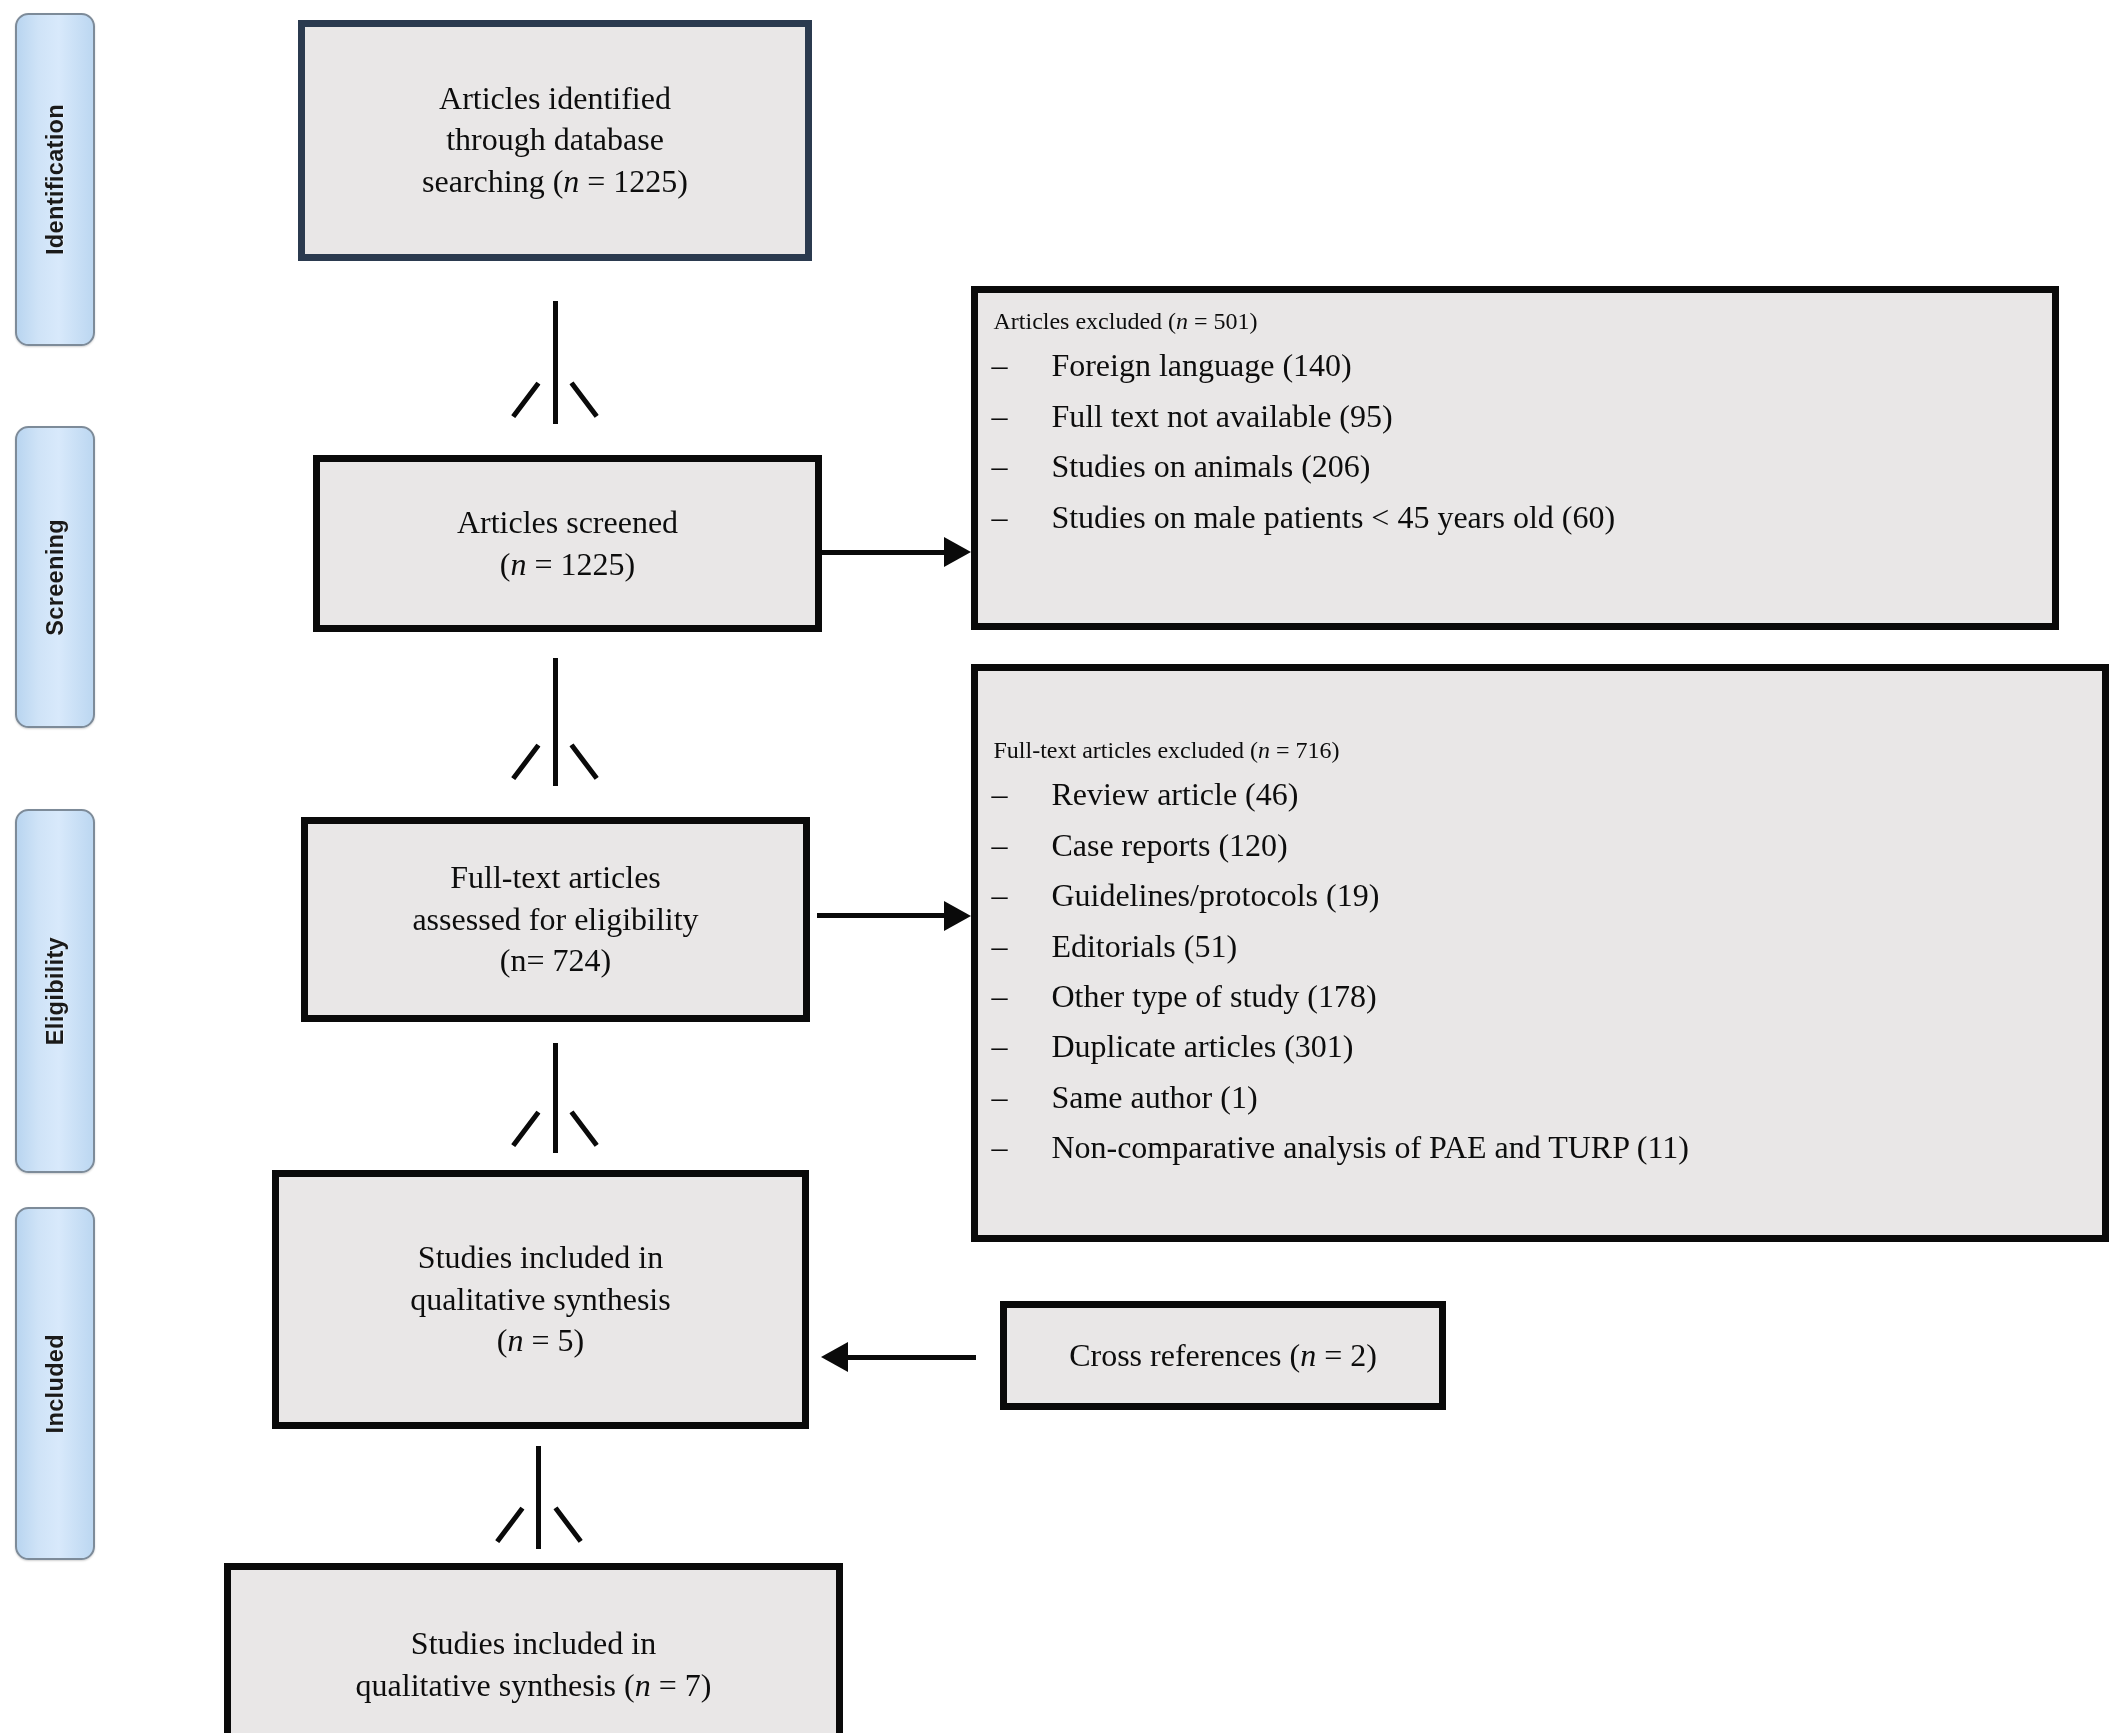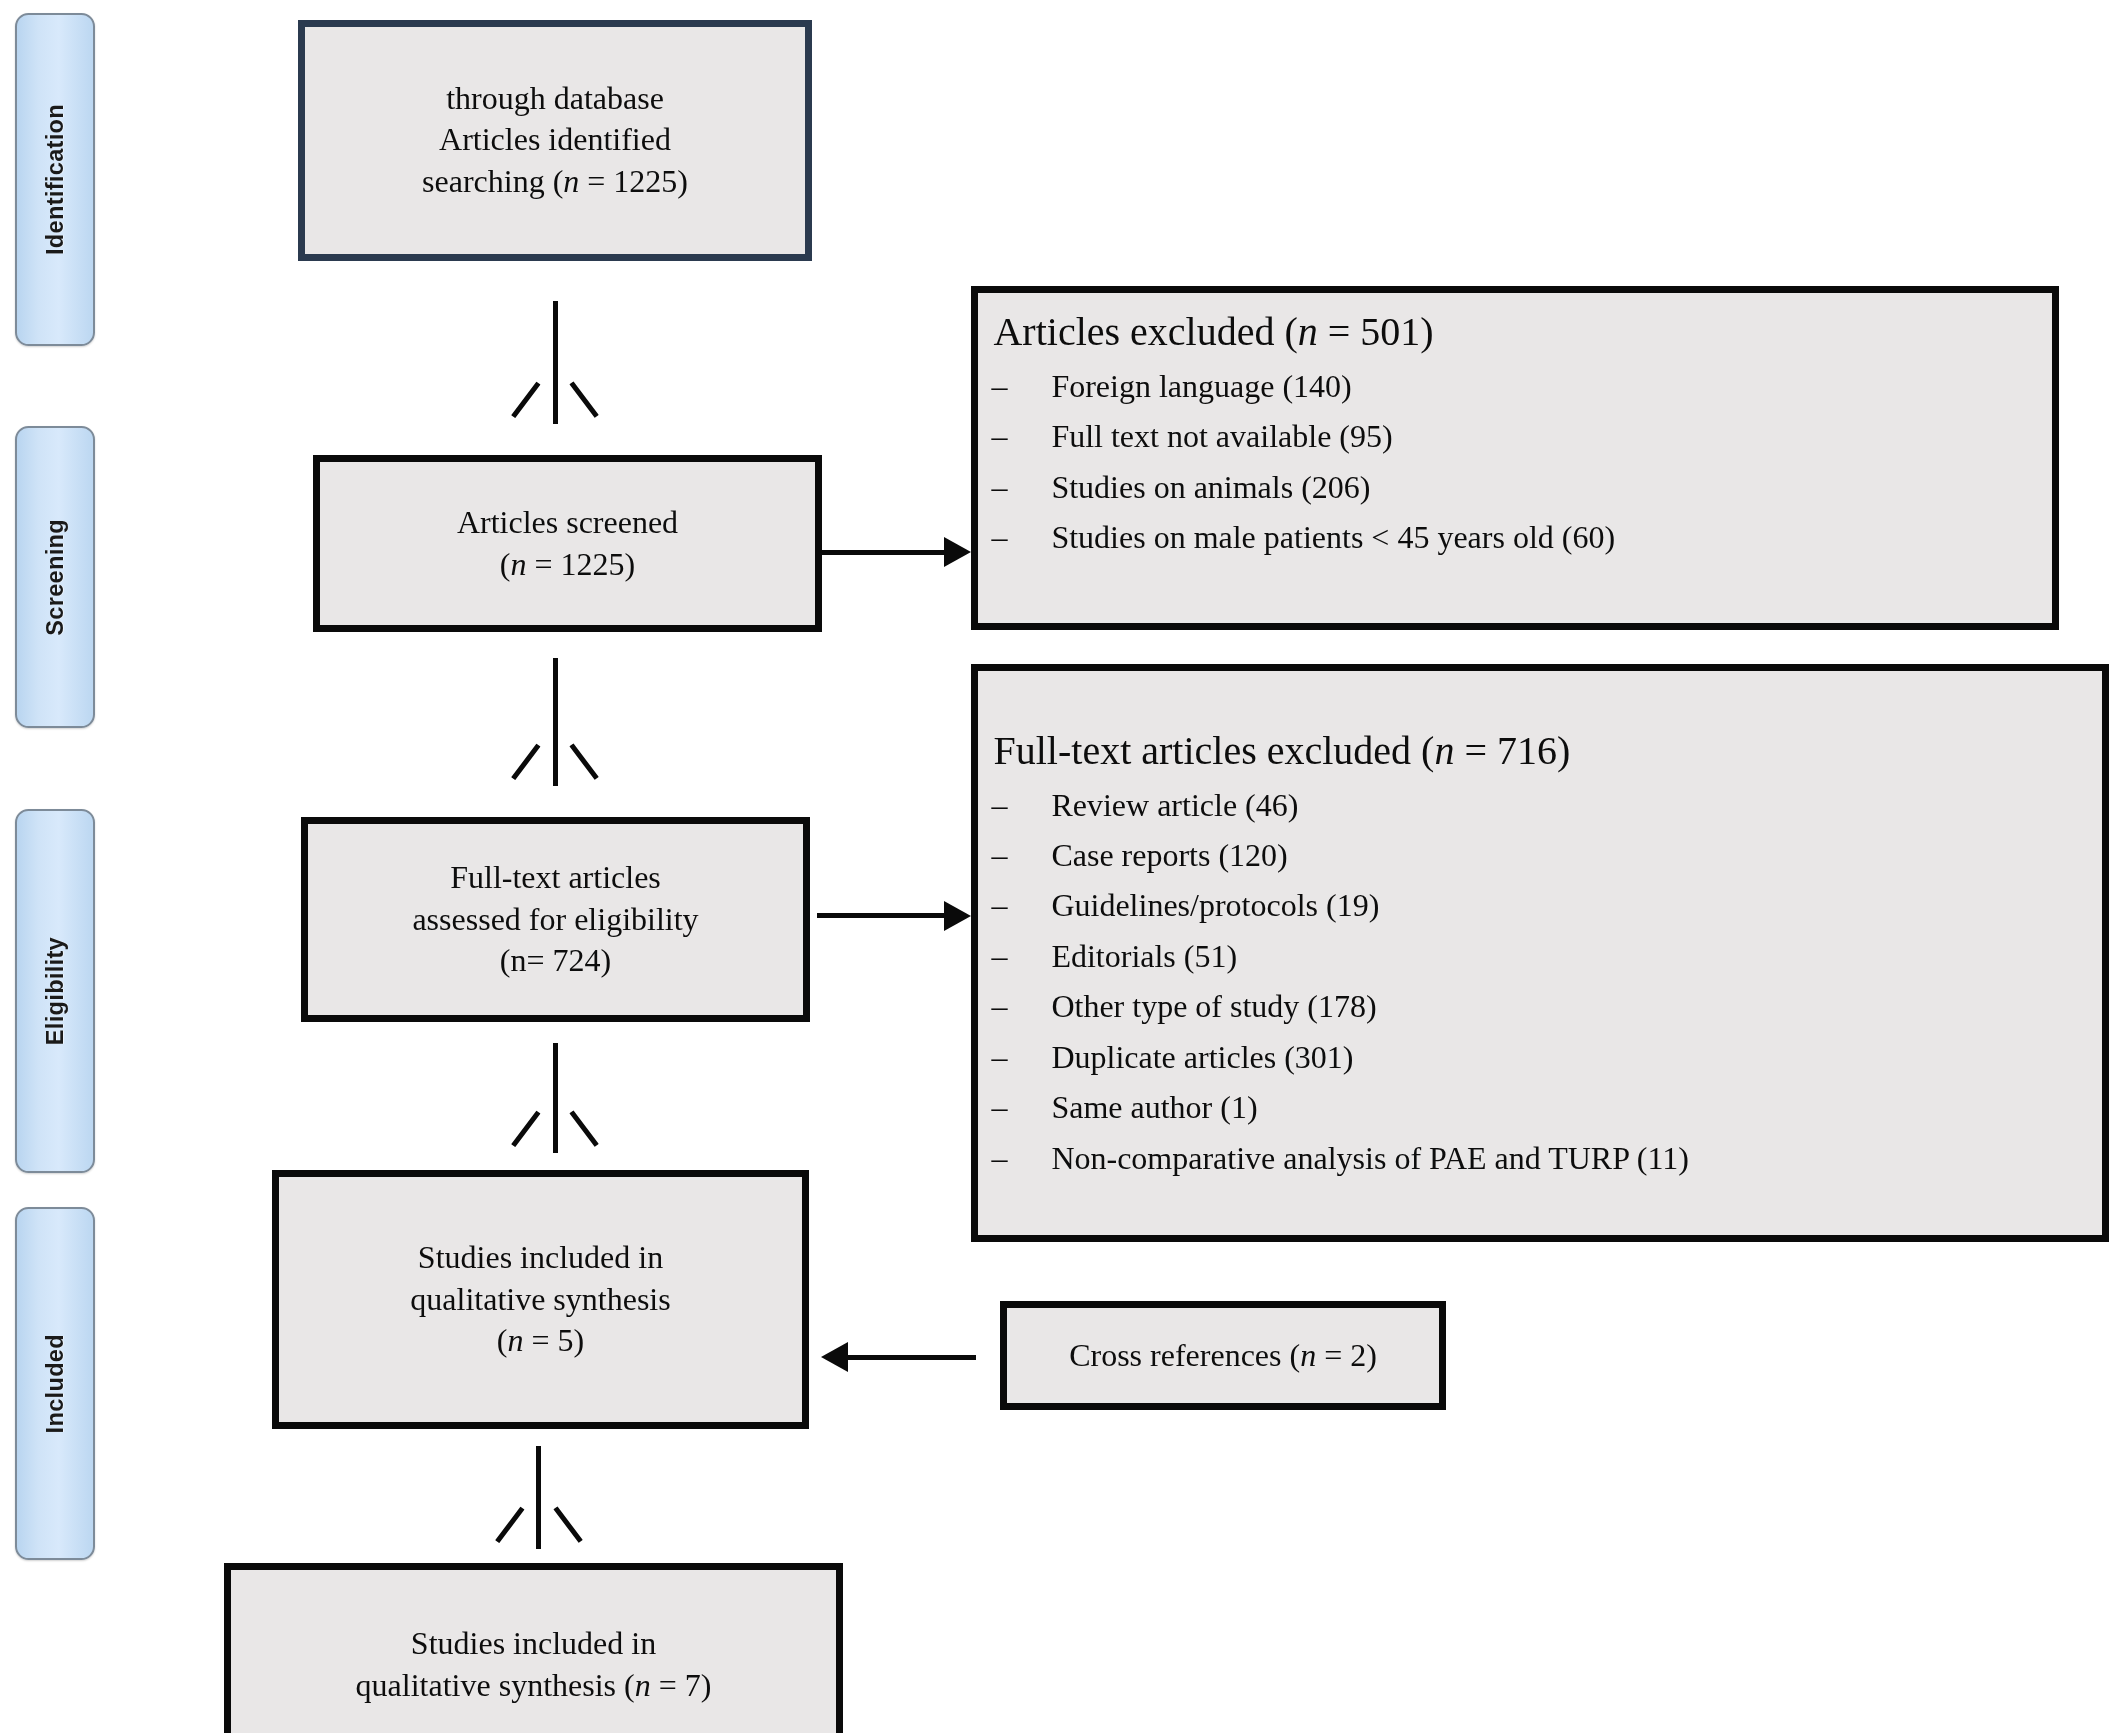--- a/index.html
+++ b/index.html
@@ -47,21 +47,21 @@
     font-size:32px;
     line-height:1.30;
     color:#0d0d0d;
     text-align:center;
     padding:0 7.2px;
     width:100%;
   }
   .box.list{align-items:flex-start;justify-content:flex-start;}
   .box.list .txt{text-align:left;padding:13.4px 9.2px 7.2px 13.4px;}
 
-  .lst-head{font-size:40px;line-height:1.28;margin:0 0 7.2px 2.1px;}
+  .lst-head{font-size:24px;line-height:1.28;margin:0 0 7.2px 2.1px;}
   .lst{list-style:none;margin:0;padding:0;}
   .lst li{
     display:flex;
     align-items:baseline;
     font-size:32px;
     line-height:1.32;
     margin:0 0 8.2px 0;
   }
   .lst li .dash{width:60px;flex:0 0 60px;}
   .lst li .item{flex:1 1 auto;}
@@ -101,22 +101,22 @@
   <div class="pill" style="left:15.4px;top:809px;width:76px;height:360px;">
     <span class="pill-label">Eligibility</span>
   </div>
 
   <div class="pill" style="left:15.4px;top:1207px;width:76px;height:349px;">
     <span class="pill-label">Included</span>
   </div>
 
   <div class="box navy" style="left:298px;top:19.5px;width:514px;height:241px;">
     <div class="txt">
+      <div>Articles identified</div>
       <div>through database</div>
-      <div>Articles identified</div>
       <div><span>searching (</span><span class="it">n</span><span> = 1225)</span></div>
     </div>
   </div>
 
   <div class="arrow-line-v" style="left:553px;top:301px;height:123px;"></div>
   <div class="wing" style="left:536px;top:383px;height:42px;transform:rotate(37deg);transform-origin:top center;"></div>
   <div class="wing" style="left:569px;top:383px;height:42px;transform:rotate(-37deg);transform-origin:top center;"></div>
 
   <div class="box black" style="left:313px;top:455px;width:509px;height:177px;">
     <div class="txt">

